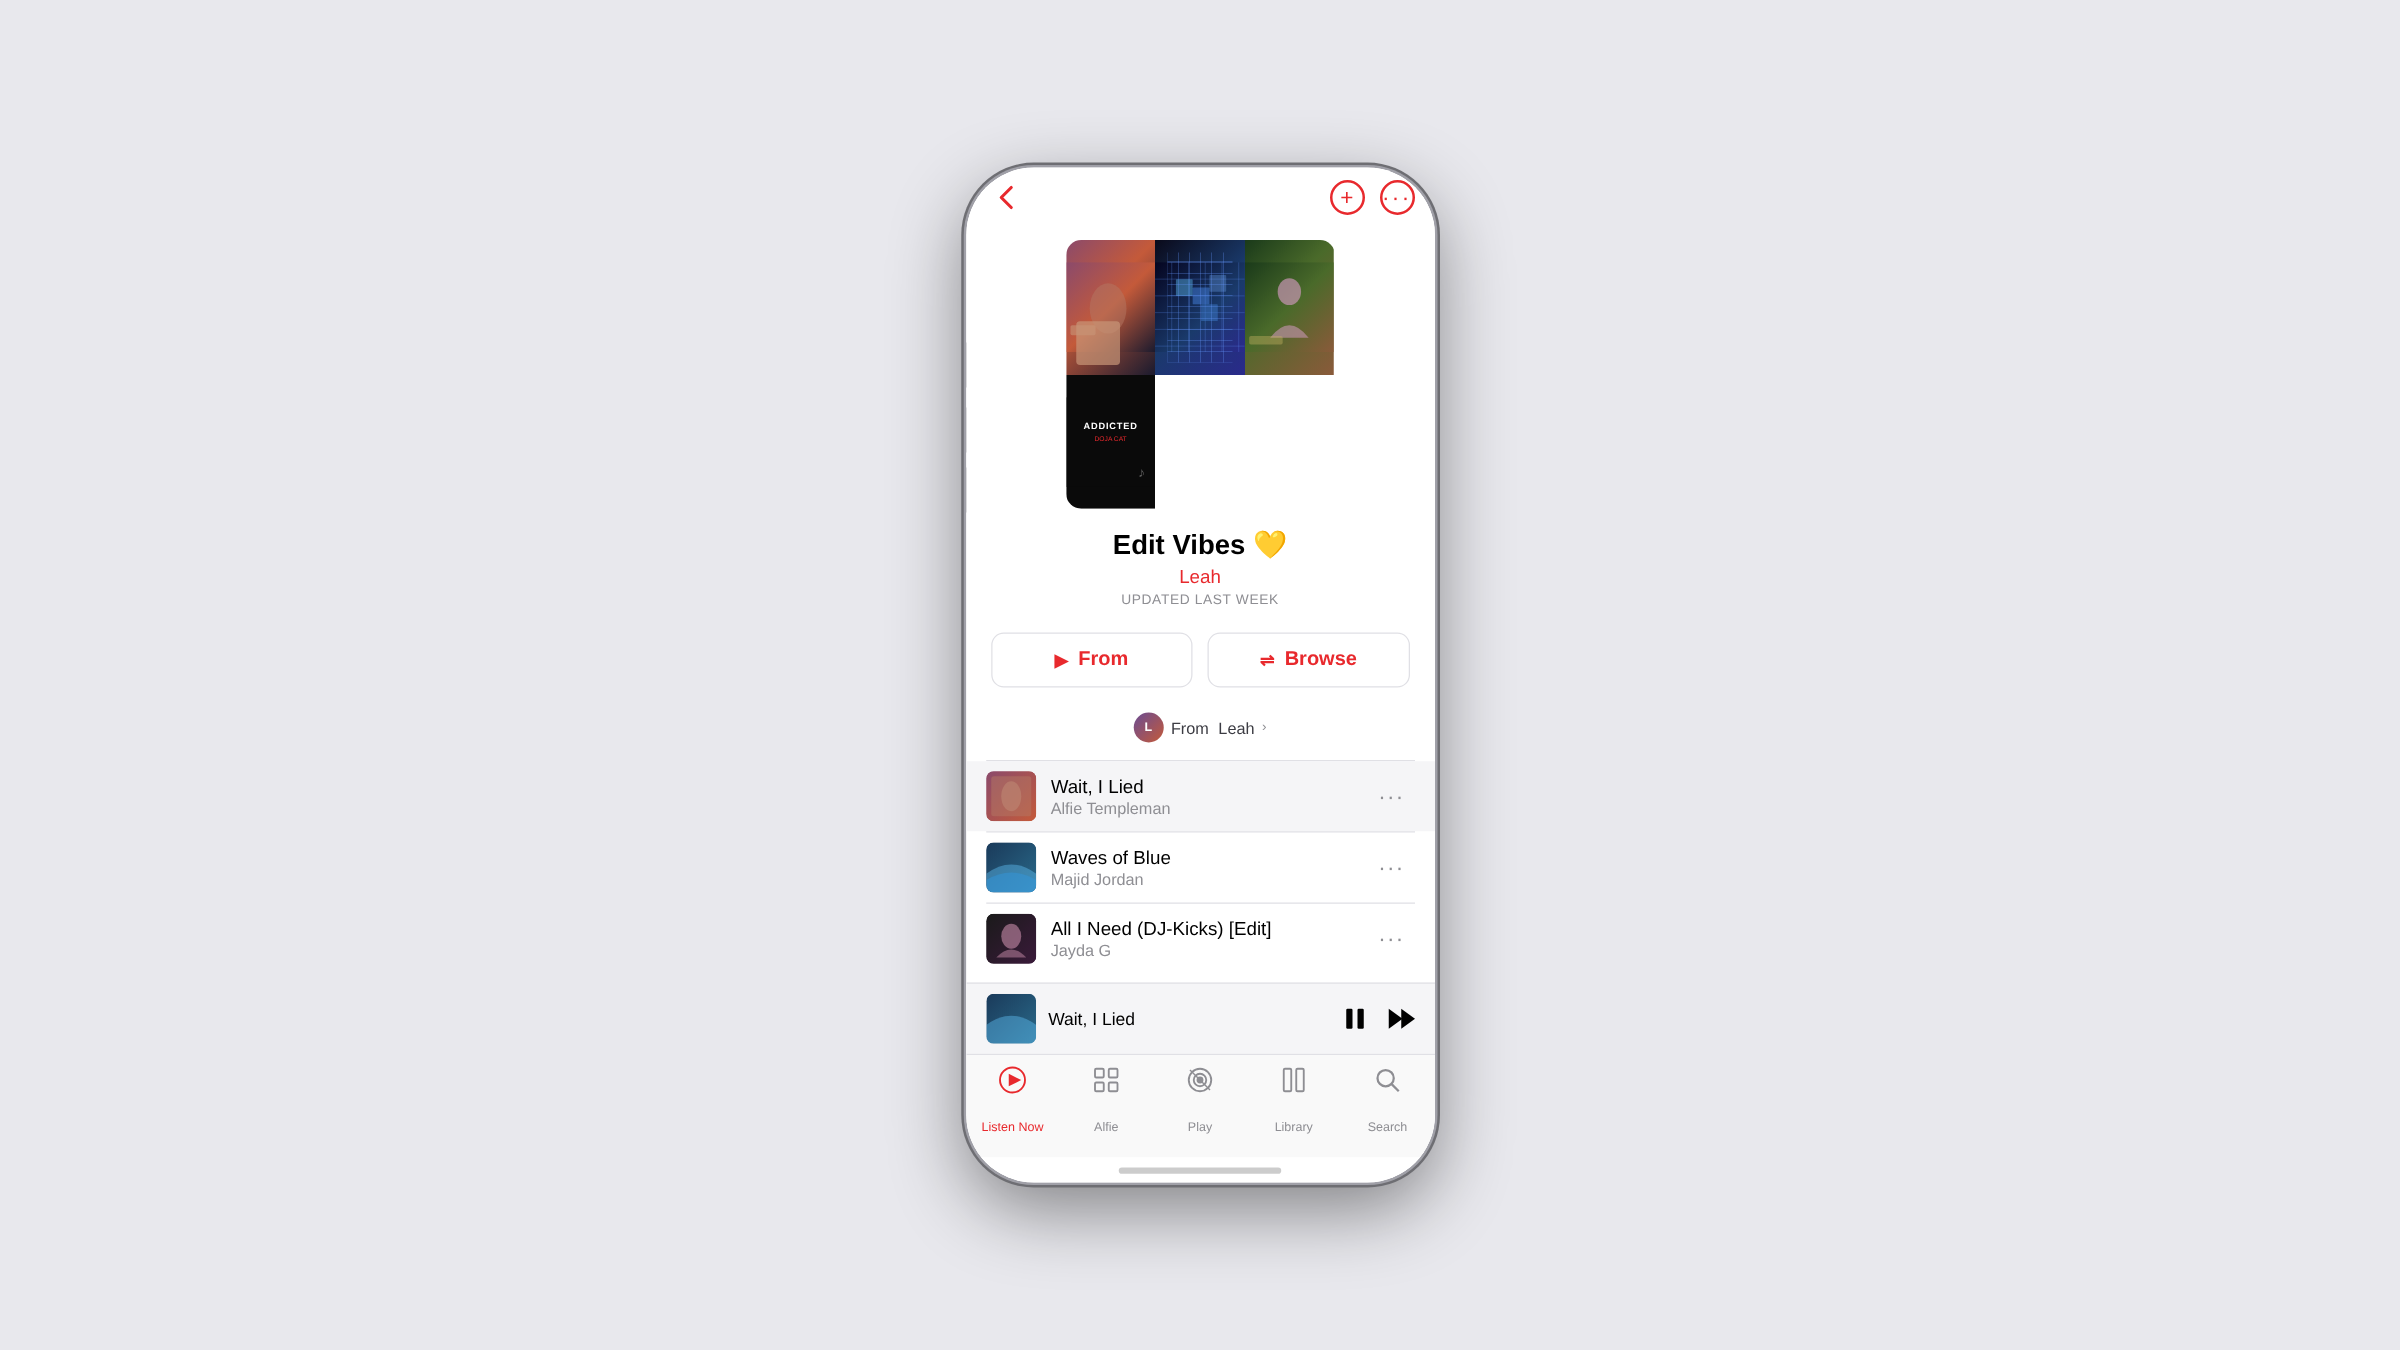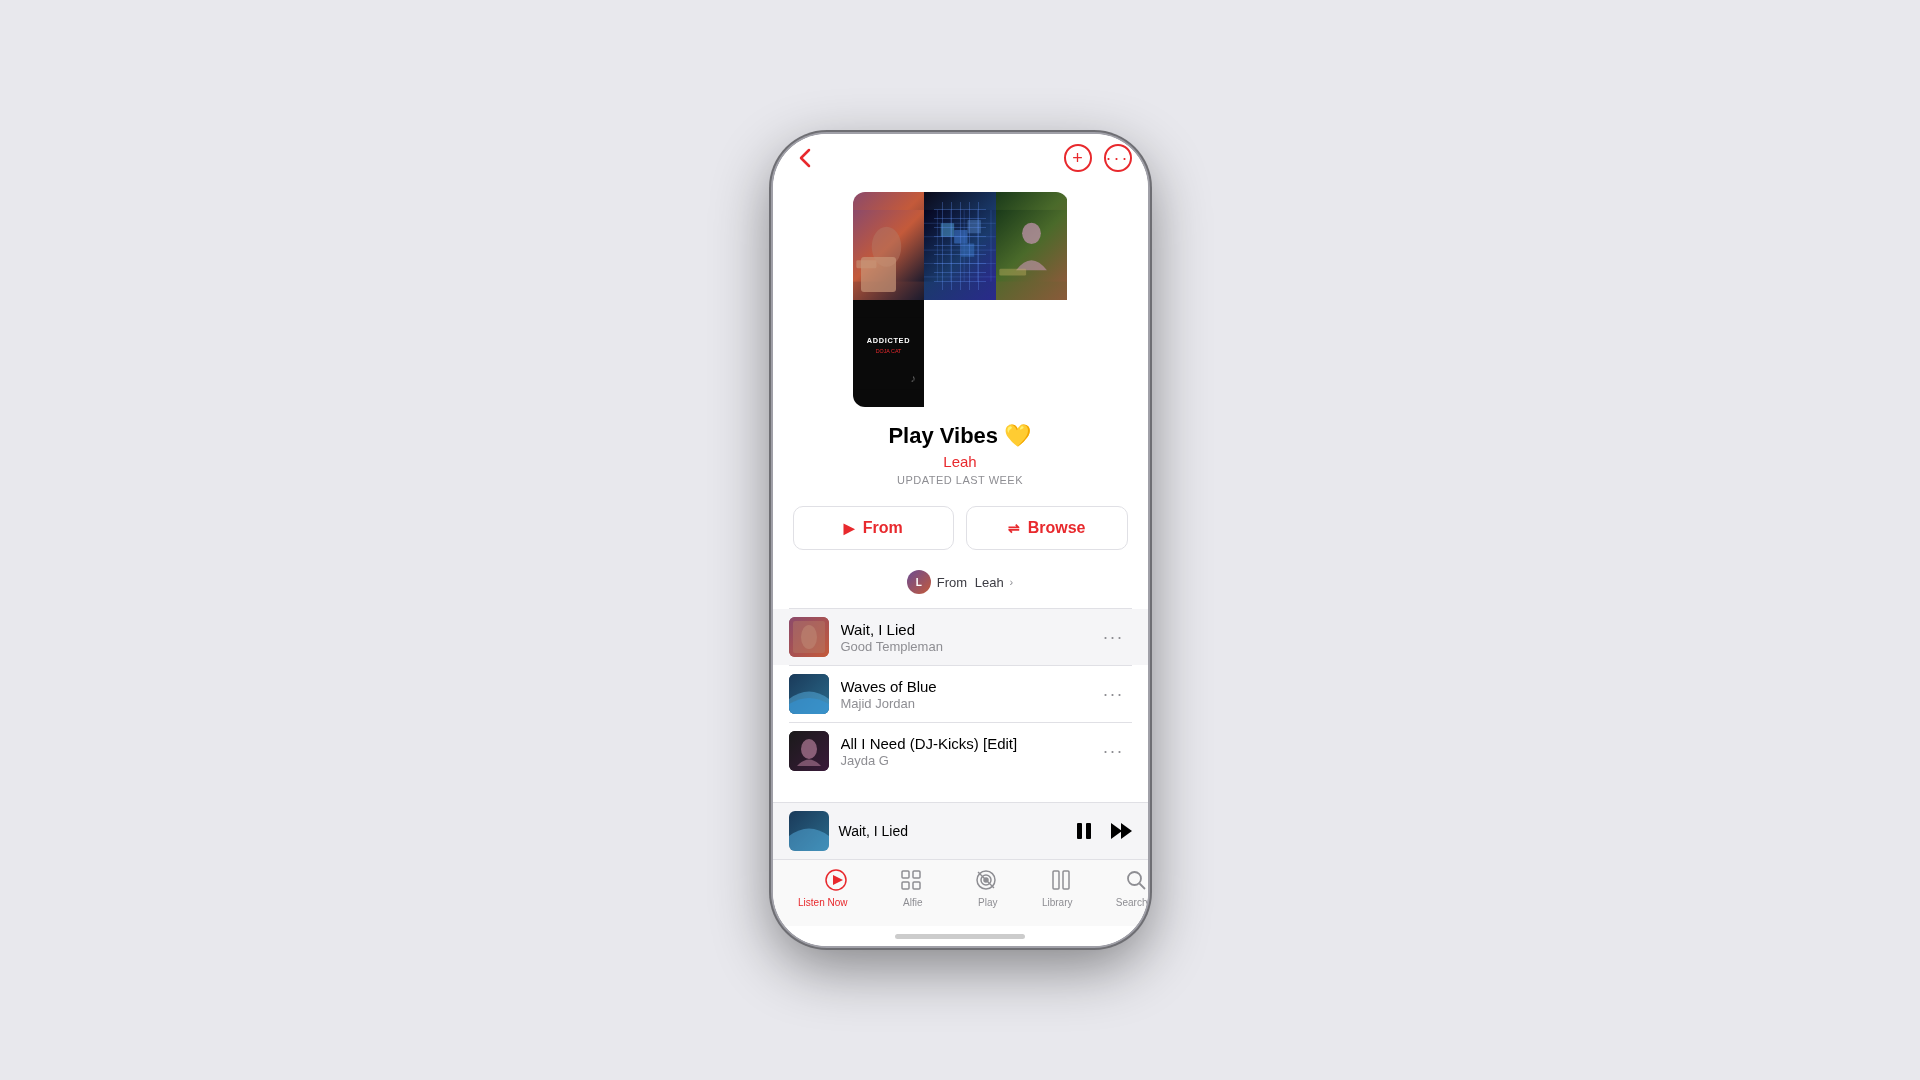--- a/index.html
+++ b/index.html
@@ -504,22 +504,22 @@
       border-top: 1px solid #e0e0e5;
       display: flex;
       padding: 6px 0 16px;
       flex-shrink: 0;
     }
 
     .tab-item {
       flex: 1;
       display: flex;
       flex-direction: column;
-      align-items: flex-end;
-      gap: 5px;
+      align-items: center;
+      gap: 21px;
       cursor: pointer;
       padding: 2px 0;
     }
 
     .tab-label {
       font-size: 10px;
       color: #8e8e93;
     }
 
     .tab-label.active {
@@ -640,21 +640,21 @@
               <rect width="107" height="107" fill="#0a0a0a"></rect>
               <text x="53" y="38" font-family="Arial" font-size="11" font-weight="700" fill="#ffffff" text-anchor="middle" letter-spacing="1">ADDICTED</text>
               <text x="53" y="52" font-family="Arial" font-size="8" fill="#e8292d" text-anchor="middle">DOJA CAT</text>
               <text x="90" y="95" font-family="Arial" font-size="16" fill="rgba(255,255,255,0.35)" text-anchor="middle">♪</text>
             </svg>
           </div>
         </div>
       </div>
 
       <div class="playlist-info">
-        <div class="playlist-title">Play Vibes 💛</div>
+        <div class="playlist-title">Edit Vibes 💛</div>
         <div class="playlist-owner">Leah</div>
         <div class="playlist-updated">UPDATED LAST WEEK</div>
       </div>
 
       <div class="action-buttons">
         <div class="play-btn">
           <span style="color:#e8292d;font-size:14px;">▶</span>
           <span>From</span>
         </div>
         <div class="shuffle-btn">
@@ -686,21 +686,21 @@
                     <stop offset="100%" style="stop-color:#c45a3a"></stop>
                   </linearGradient>
                 </defs>
                 <rect width="40" height="40" fill="url(#ta1)"></rect>
                 <ellipse cx="20" cy="20" rx="8" ry="12" fill="rgba(200,150,130,0.6)"></ellipse>
               </svg>
             </div>
           </div>
           <div class="track-info">
             <div class="track-name">Wait, I Lied</div>
-            <div class="track-artist">Good Templeman</div>
+            <div class="track-artist">Alfie Templeman</div>
           </div>
           <div class="track-more">···</div>
         </div>
 
         <div class="separator"></div>
 
         <div class="track-item">
           <div class="track-artwork">
             <div class="track-art-2">
               <svg width="40" height="40" viewBox="0 0 40 40">

